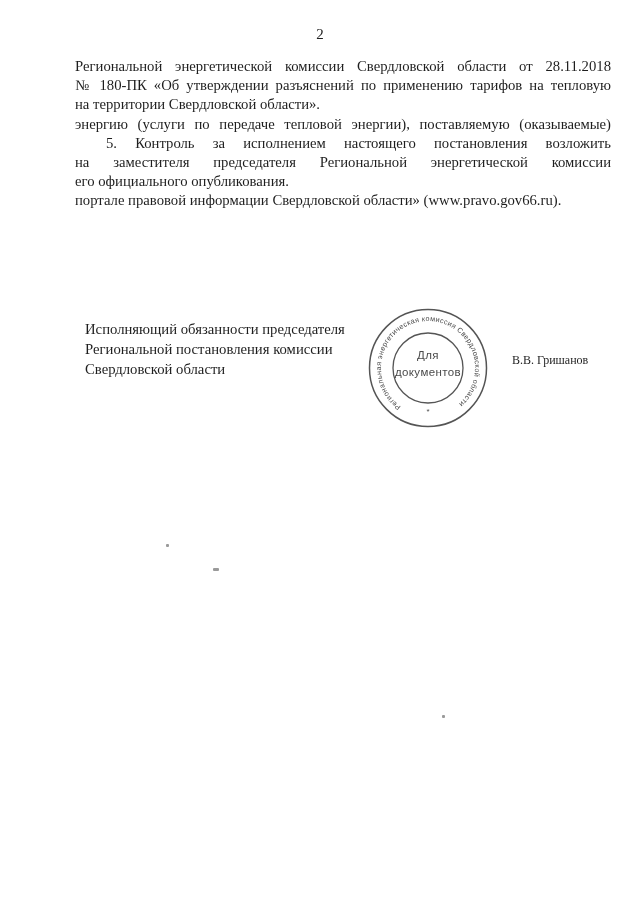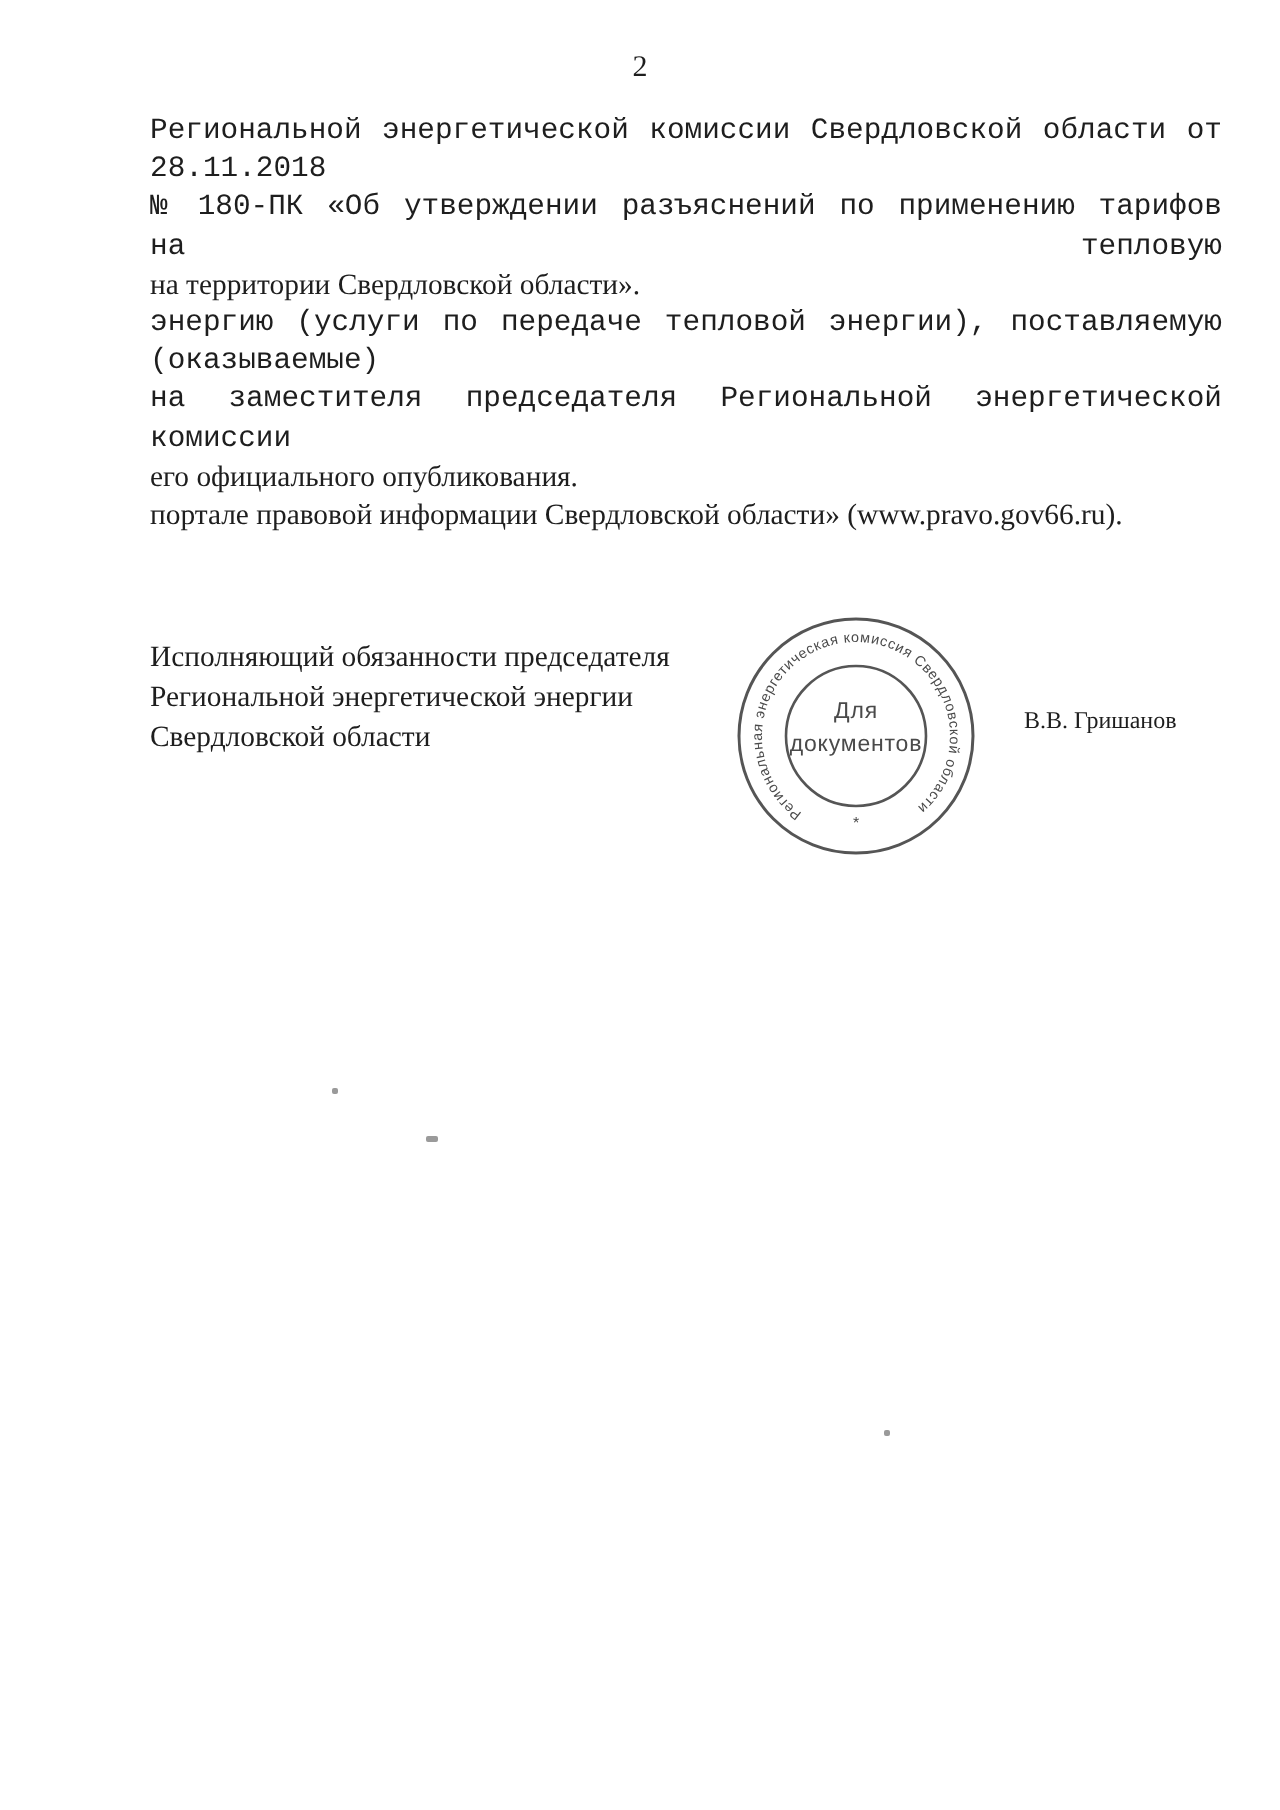--- a/index.html
+++ b/index.html
@@ -23,26 +23,26 @@
   }
   .doc-body {
     position: absolute;
     top: 57px;
     left: 75px;
     width: 536px;
     font-size: 14.7px;
     line-height: 19.2px;
   }
   .bline { text-align: left; white-space: normal; }
-  .jl { text-align: justify; text-align-last: justify; font-family: Liberation Mono, monospace; }
+  .jl { text-align: justify; text-align-last: justify; }
   .indent { padding-left: 31px; }
   .signature-block {
     position: absolute;
     top: 319px;
-    left: 75px;
+    left: 85px;
     font-size: 14.7px;
     line-height: 20px;
   }
   .signature-name {
     position: absolute;
     top: 351px;
     left: 512px;
     font-size: 12px;
     line-height: 19px;
   }
@@ -75,28 +75,29 @@
 
 <div class="page">
 
   <div class="page-number">2</div>
 
   <div class="doc-body">
     <div class="bline jl">Региональной энергетической комиссии Свердловской области от 28.11.2018</div>
     <div class="bline jl">№ 180-ПК «Об утверждении разъяснений по применению тарифов на тепловую</div>
     <div class="bline">на территории Свердловской области».</div>
     <div class="bline jl">энергию (услуги по передаче тепловой энергии), поставляемую (оказываемые)</div>
+    <div class="bline jl indent">5. Контроль за исполнением настоящего постановления возложить</div>
     <div class="bline jl">на заместителя председателя Региональной энергетической комиссии</div>
     <div class="bline">его официального опубликования.</div>
     <div class="bline">портале правовой информации Свердловской области» (www.pravo.gov66.ru).</div>
   </div>
 
   <div class="signature-block">
     <div>Исполняющий обязанности председателя</div>
-    <div>Региональной энергетической энергии</div>
+    <div>Региональной постановления комиссии</div>
     <div>Свердловской области</div>
   </div>
 
   <div class="stamp">
     <svg viewBox="0 0 120 120" xmlns="http://www.w3.org/2000/svg">
       <defs>
         <path id="ringPath" d="M 33,98.5 A 47,47 0 1 1 87,98.5" fill="none"></path>
       </defs>
       <circle cx="60" cy="60" r="58.5" fill="none" stroke="#555555" stroke-width="1.5"></circle>
       <circle cx="60" cy="60" r="35" fill="none" stroke="#555555" stroke-width="1.3"></circle>

